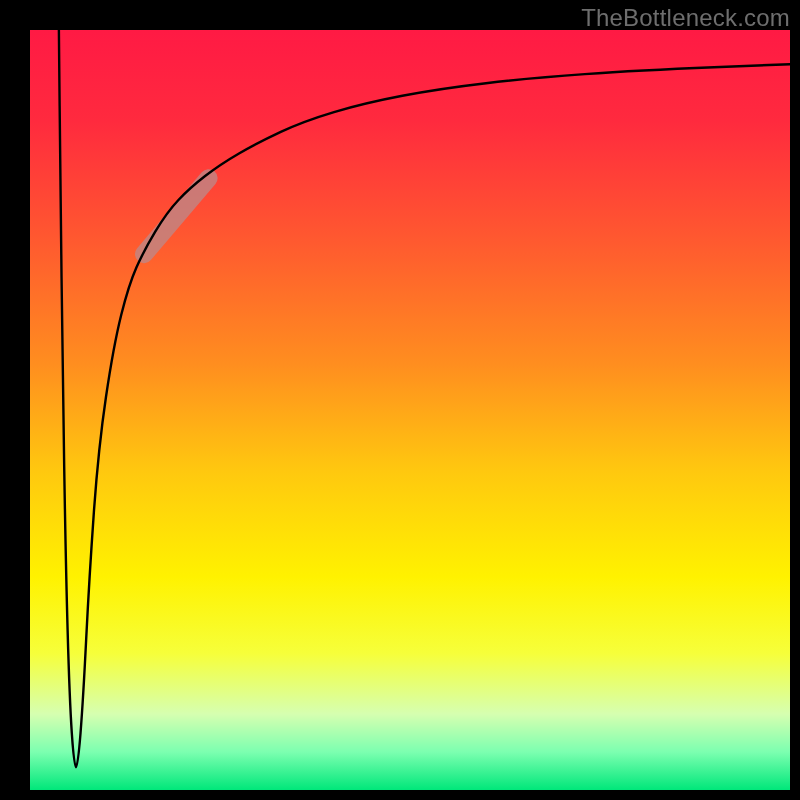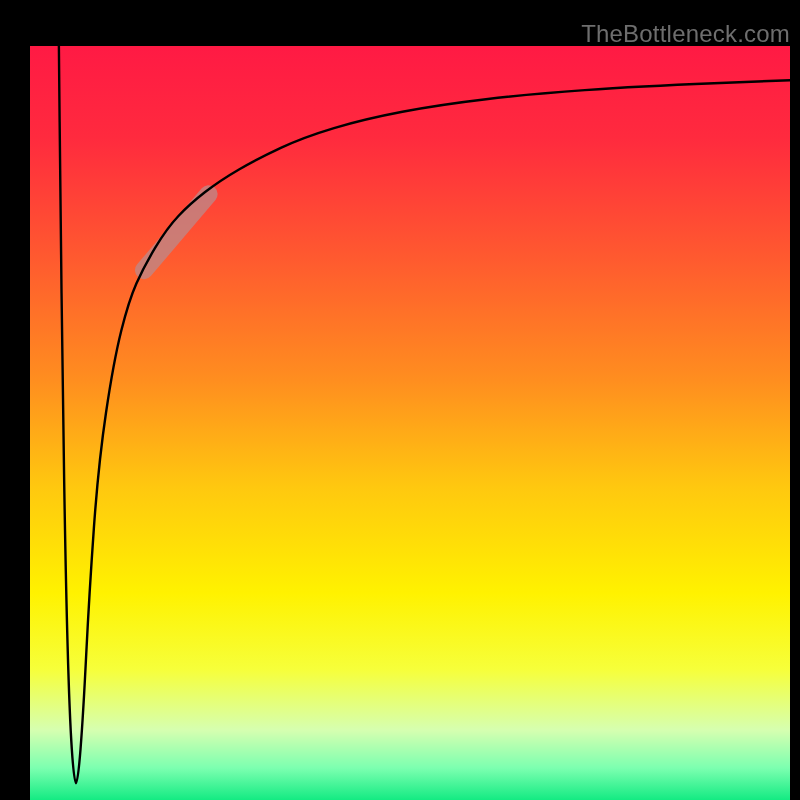--- a/index.html
+++ b/index.html
@@ -8,21 +8,20 @@
     width: 800px;
     height: 800px;
     overflow: hidden;
     background: #000;
     font-family: Arial, Helvetica, sans-serif;
   }
   .chart-container {
     position: relative;
     width: 800px;
     height: 732px;
-    margin-top: 16px;
   }
   .watermark {
     position: absolute;
     top: 4px;
     right: 10px;
     color: #6e6e6e;
     font-size: 24px;
     font-weight: 400;
     letter-spacing: 0.2px;
     z-index: 5;

